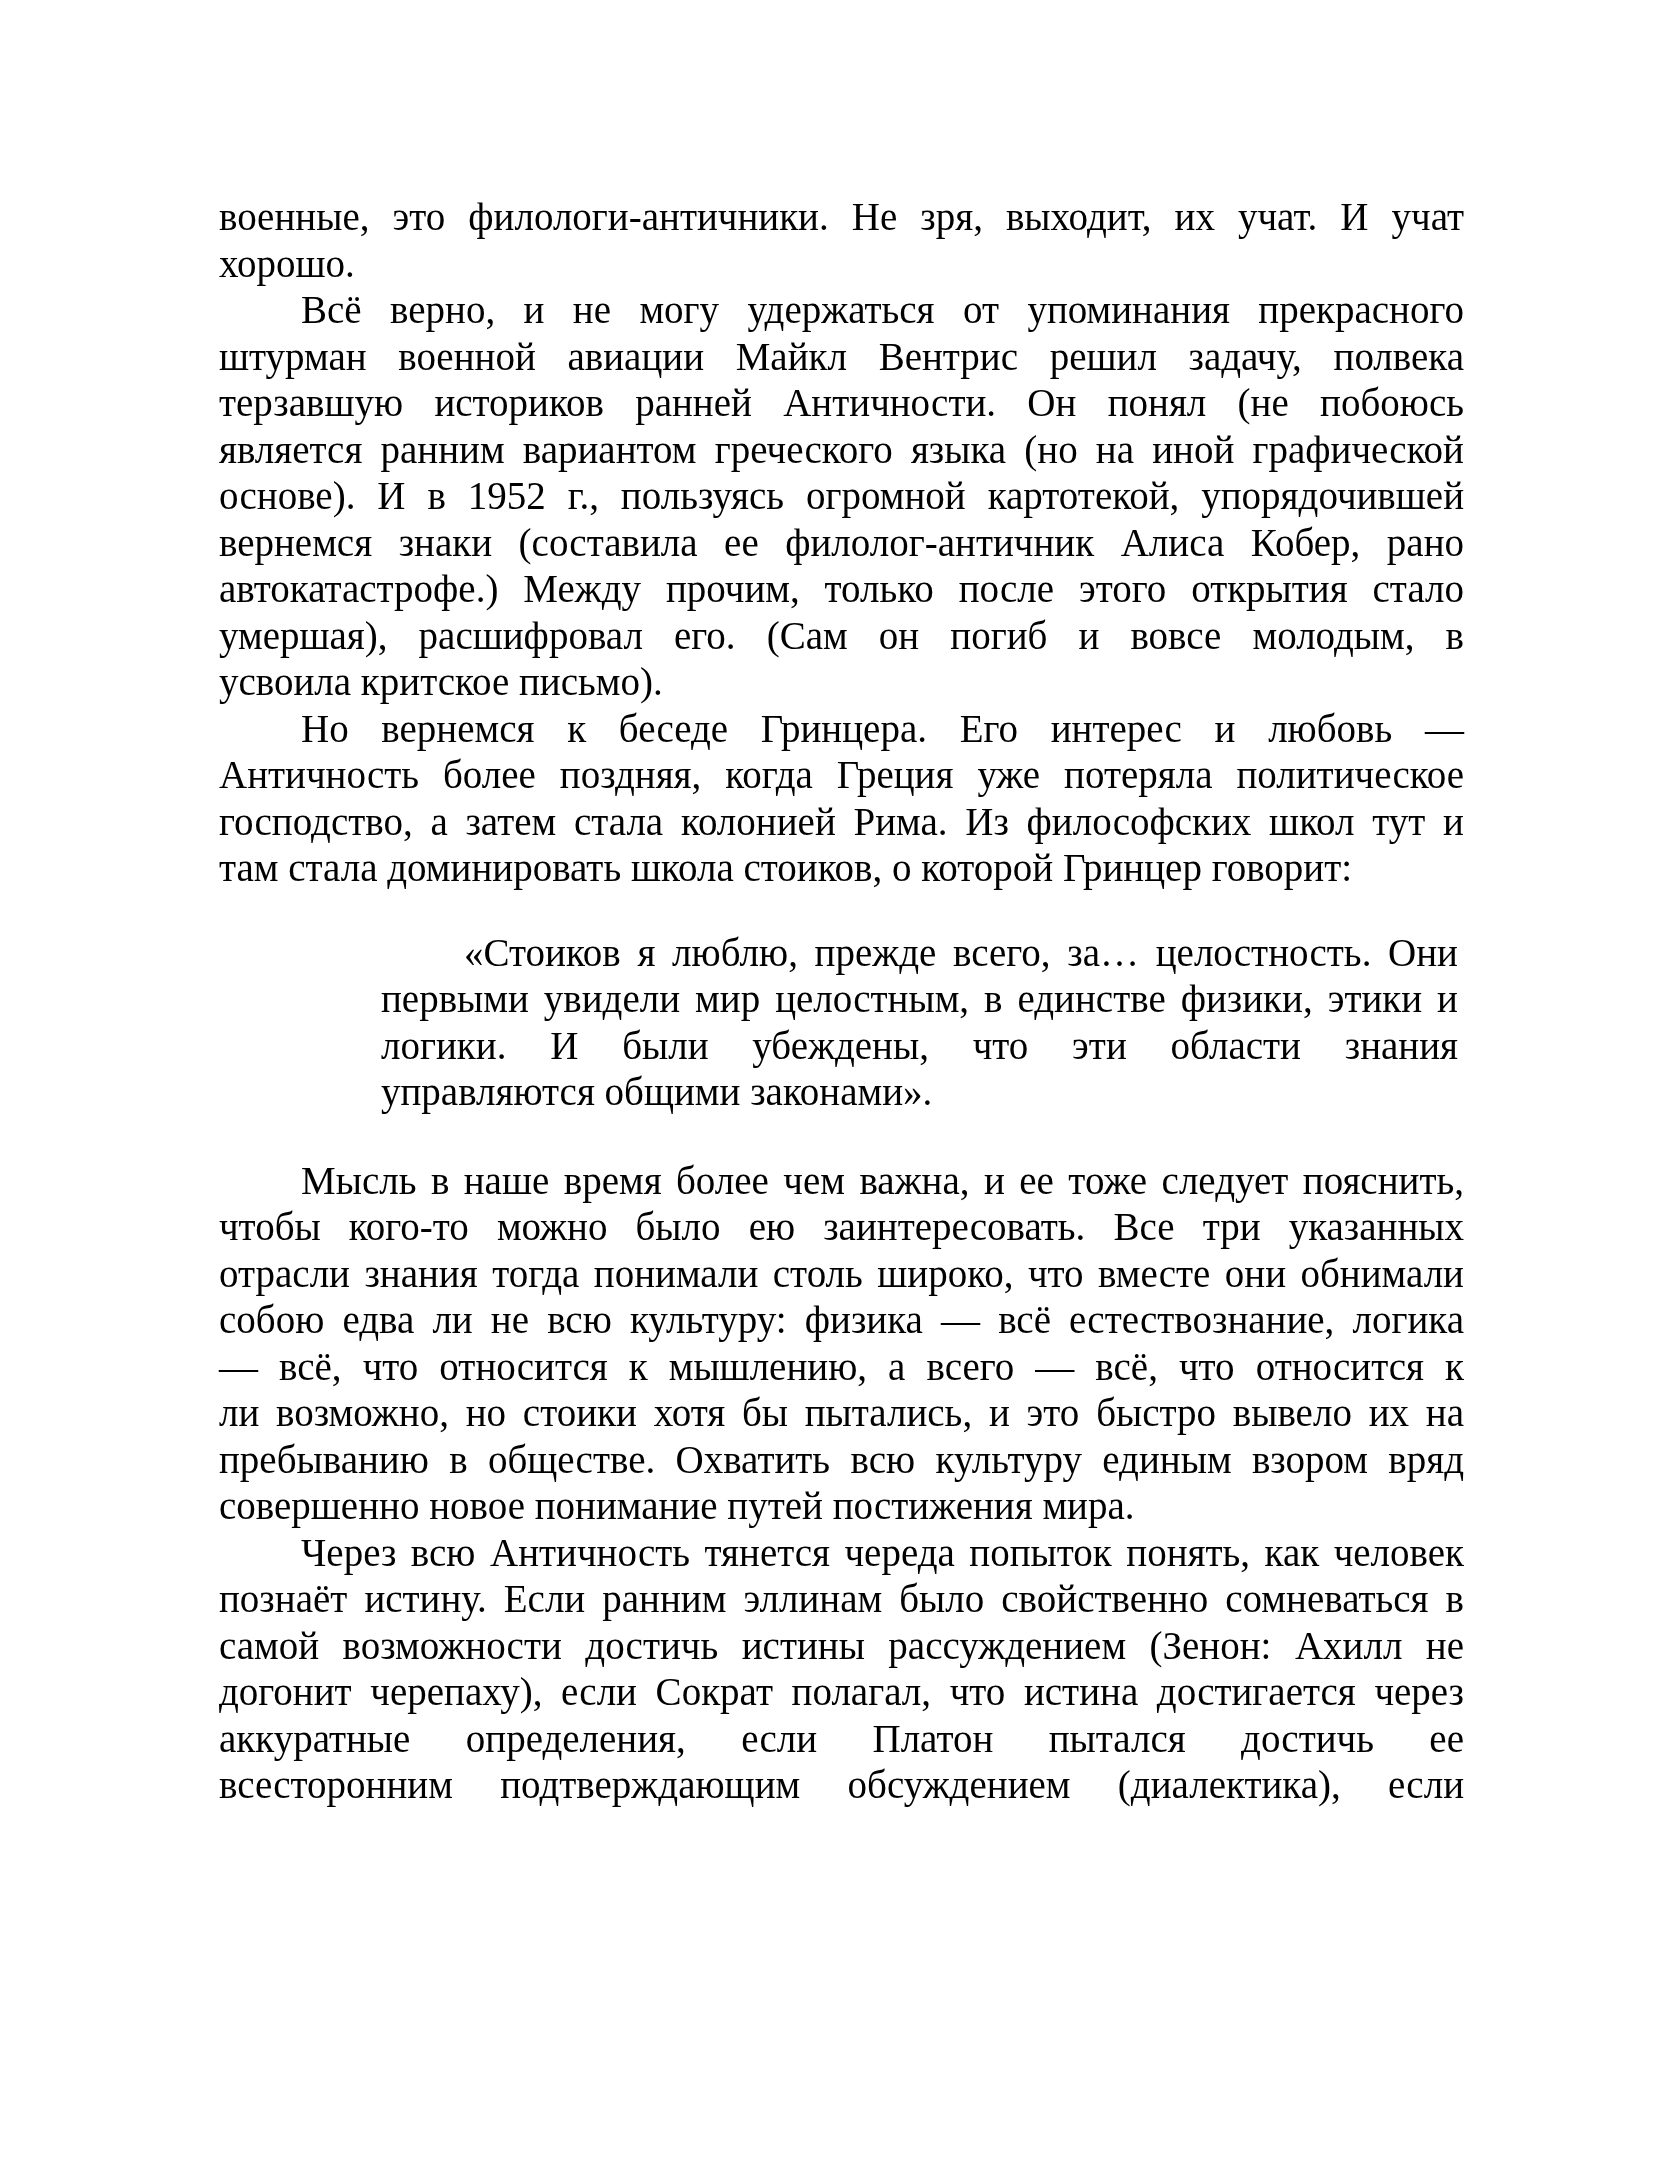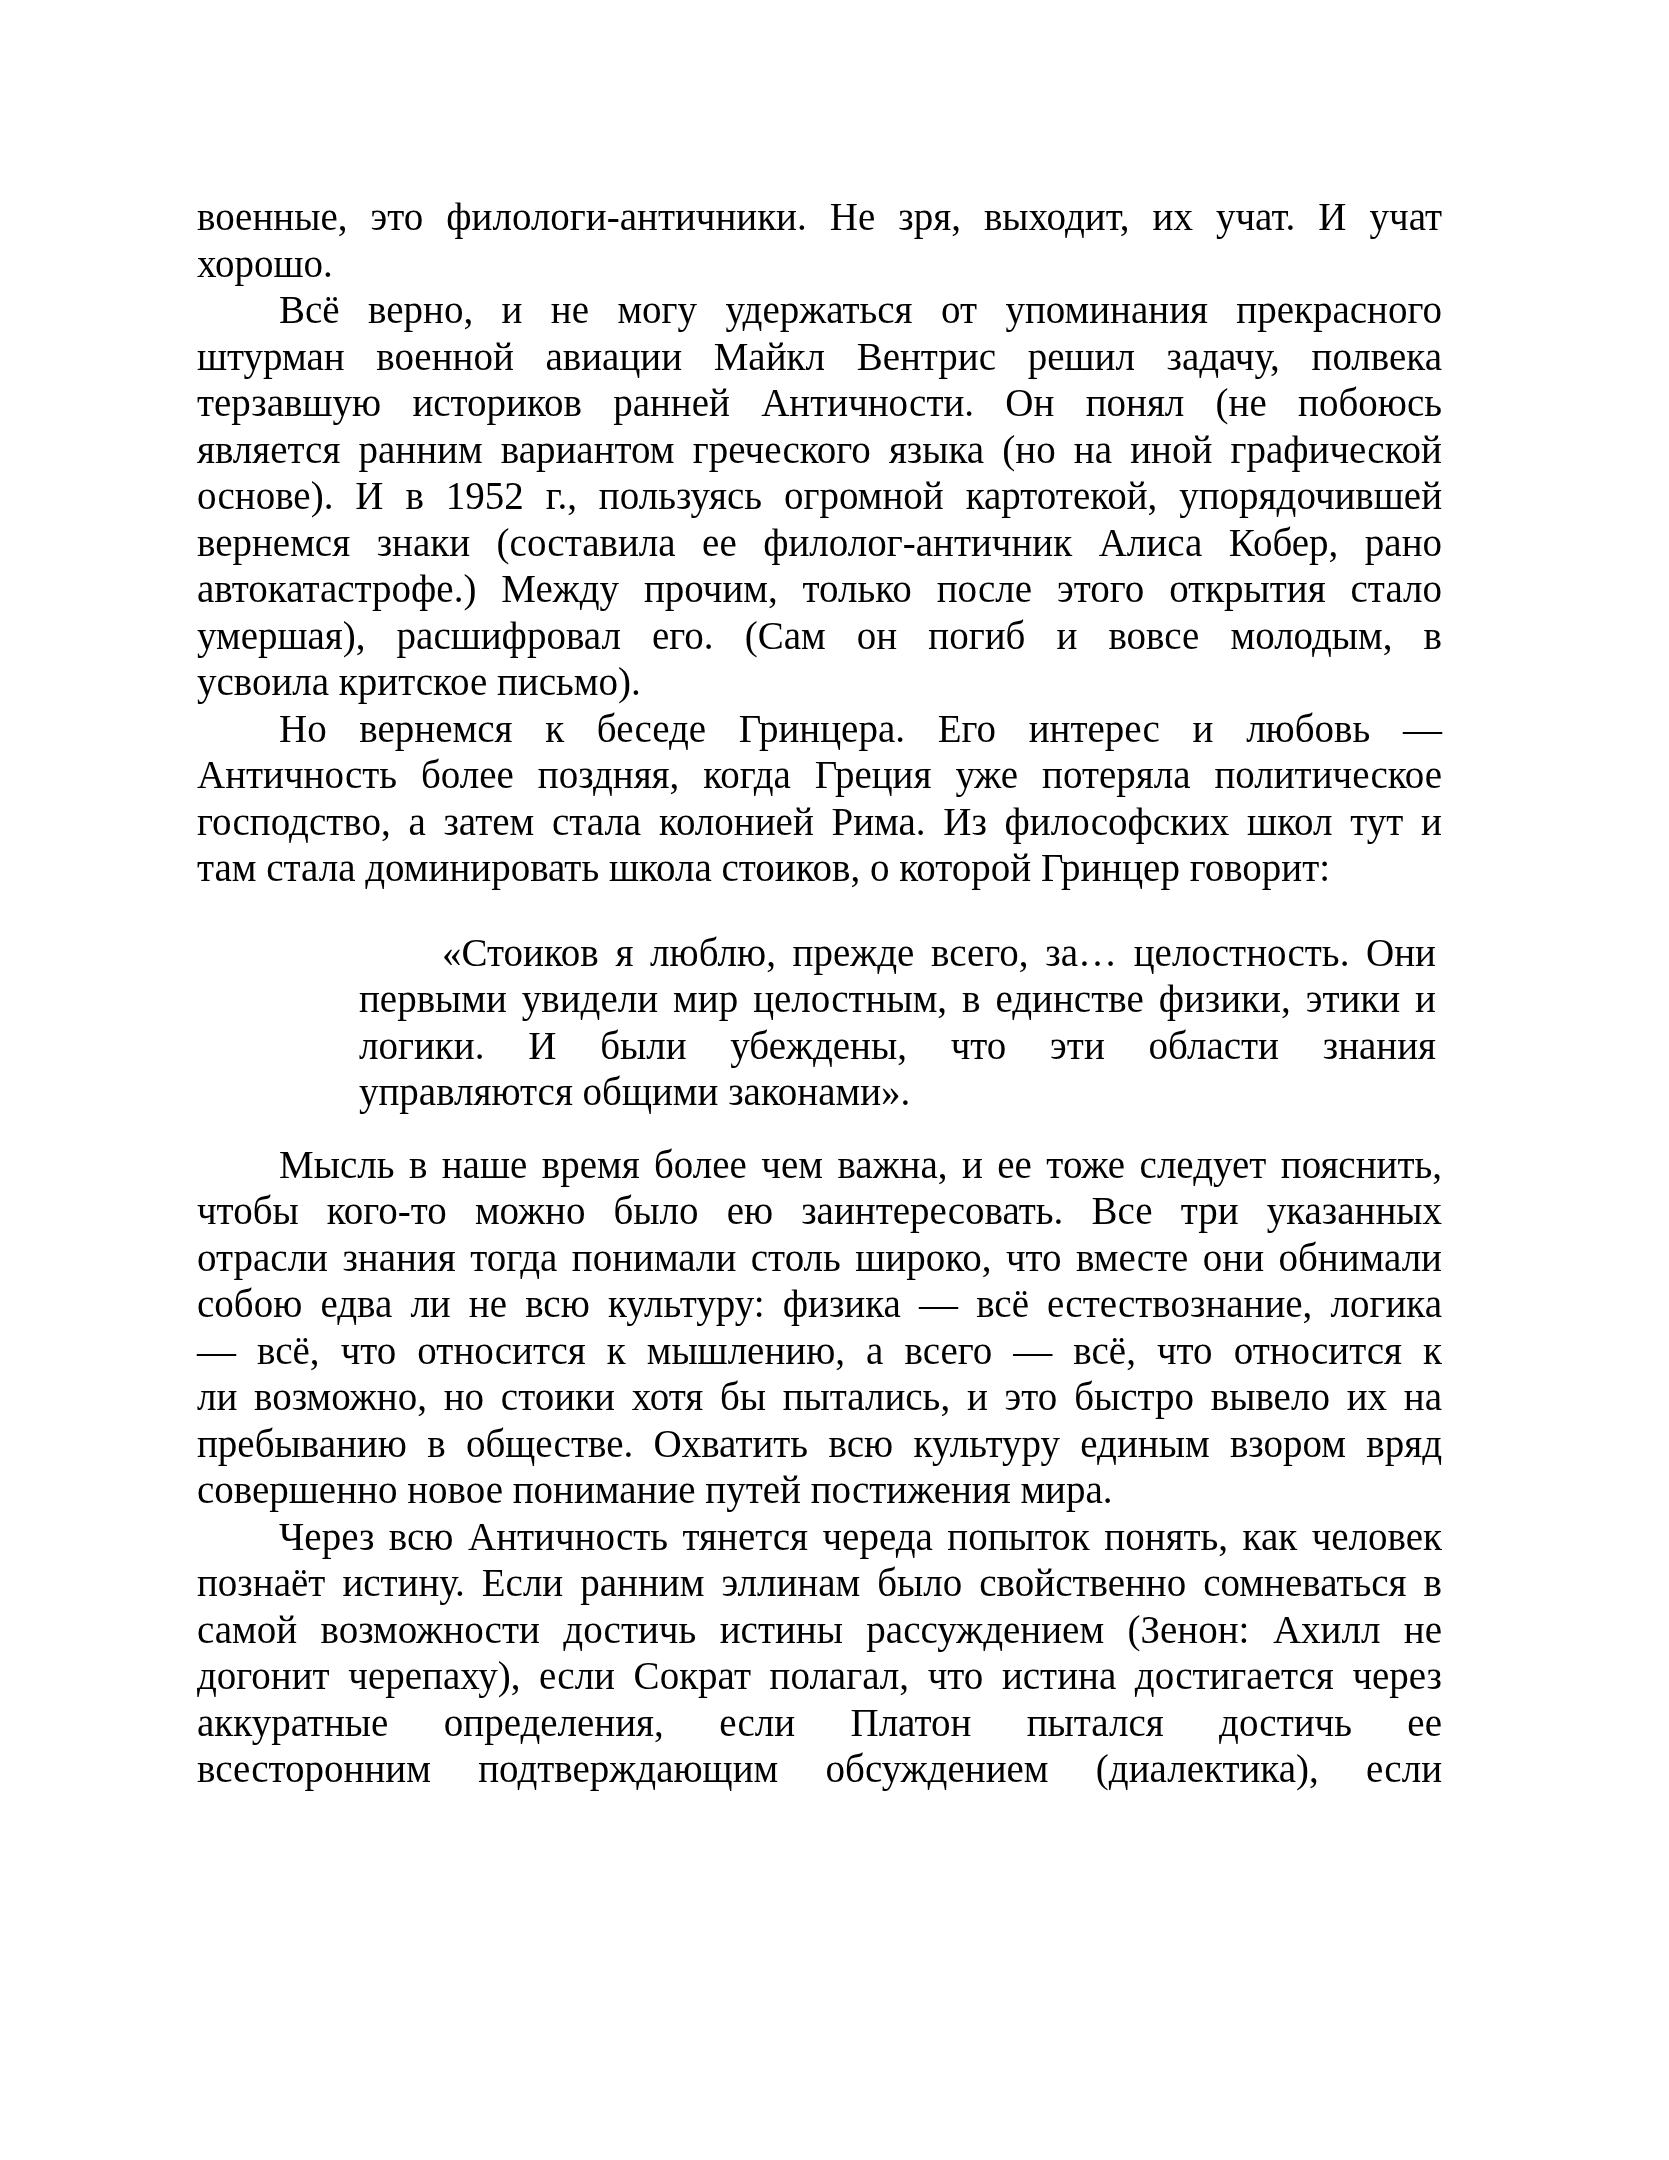--- a/index.html
+++ b/index.html
@@ -10,21 +10,21 @@
     body {
       width: 1669px;
       height: 2160px;
       position: relative;
       overflow: hidden;
       font-family: "Liberation Serif", "DejaVu Serif", serif;
       color: #000000;
     }
     .page {
       position: absolute;
-      left: 197px;
+      left: 219px;
       top: 194px;
       width: 1245px;
     }
     .para {
       margin: 0;
     }
     .line {
       display: block;
       font-size: 39px;
       line-height: 46.5px;
@@ -35,21 +35,21 @@
       overflow: visible;
     }
     .line.last {
       text-align: left;
       text-align-last: left;
     }
     .line.indent {
       padding-left: 82px;
     }
     .quote {
-      margin: 38px 0 26px 162px;
+      margin: 38px 0 42px 162px;
       width: 1077px;
     }
     .quote .line.indent {
       padding-left: 83px;
     }
   </style>
 </head>
 <body>
 
 <div class="page">

